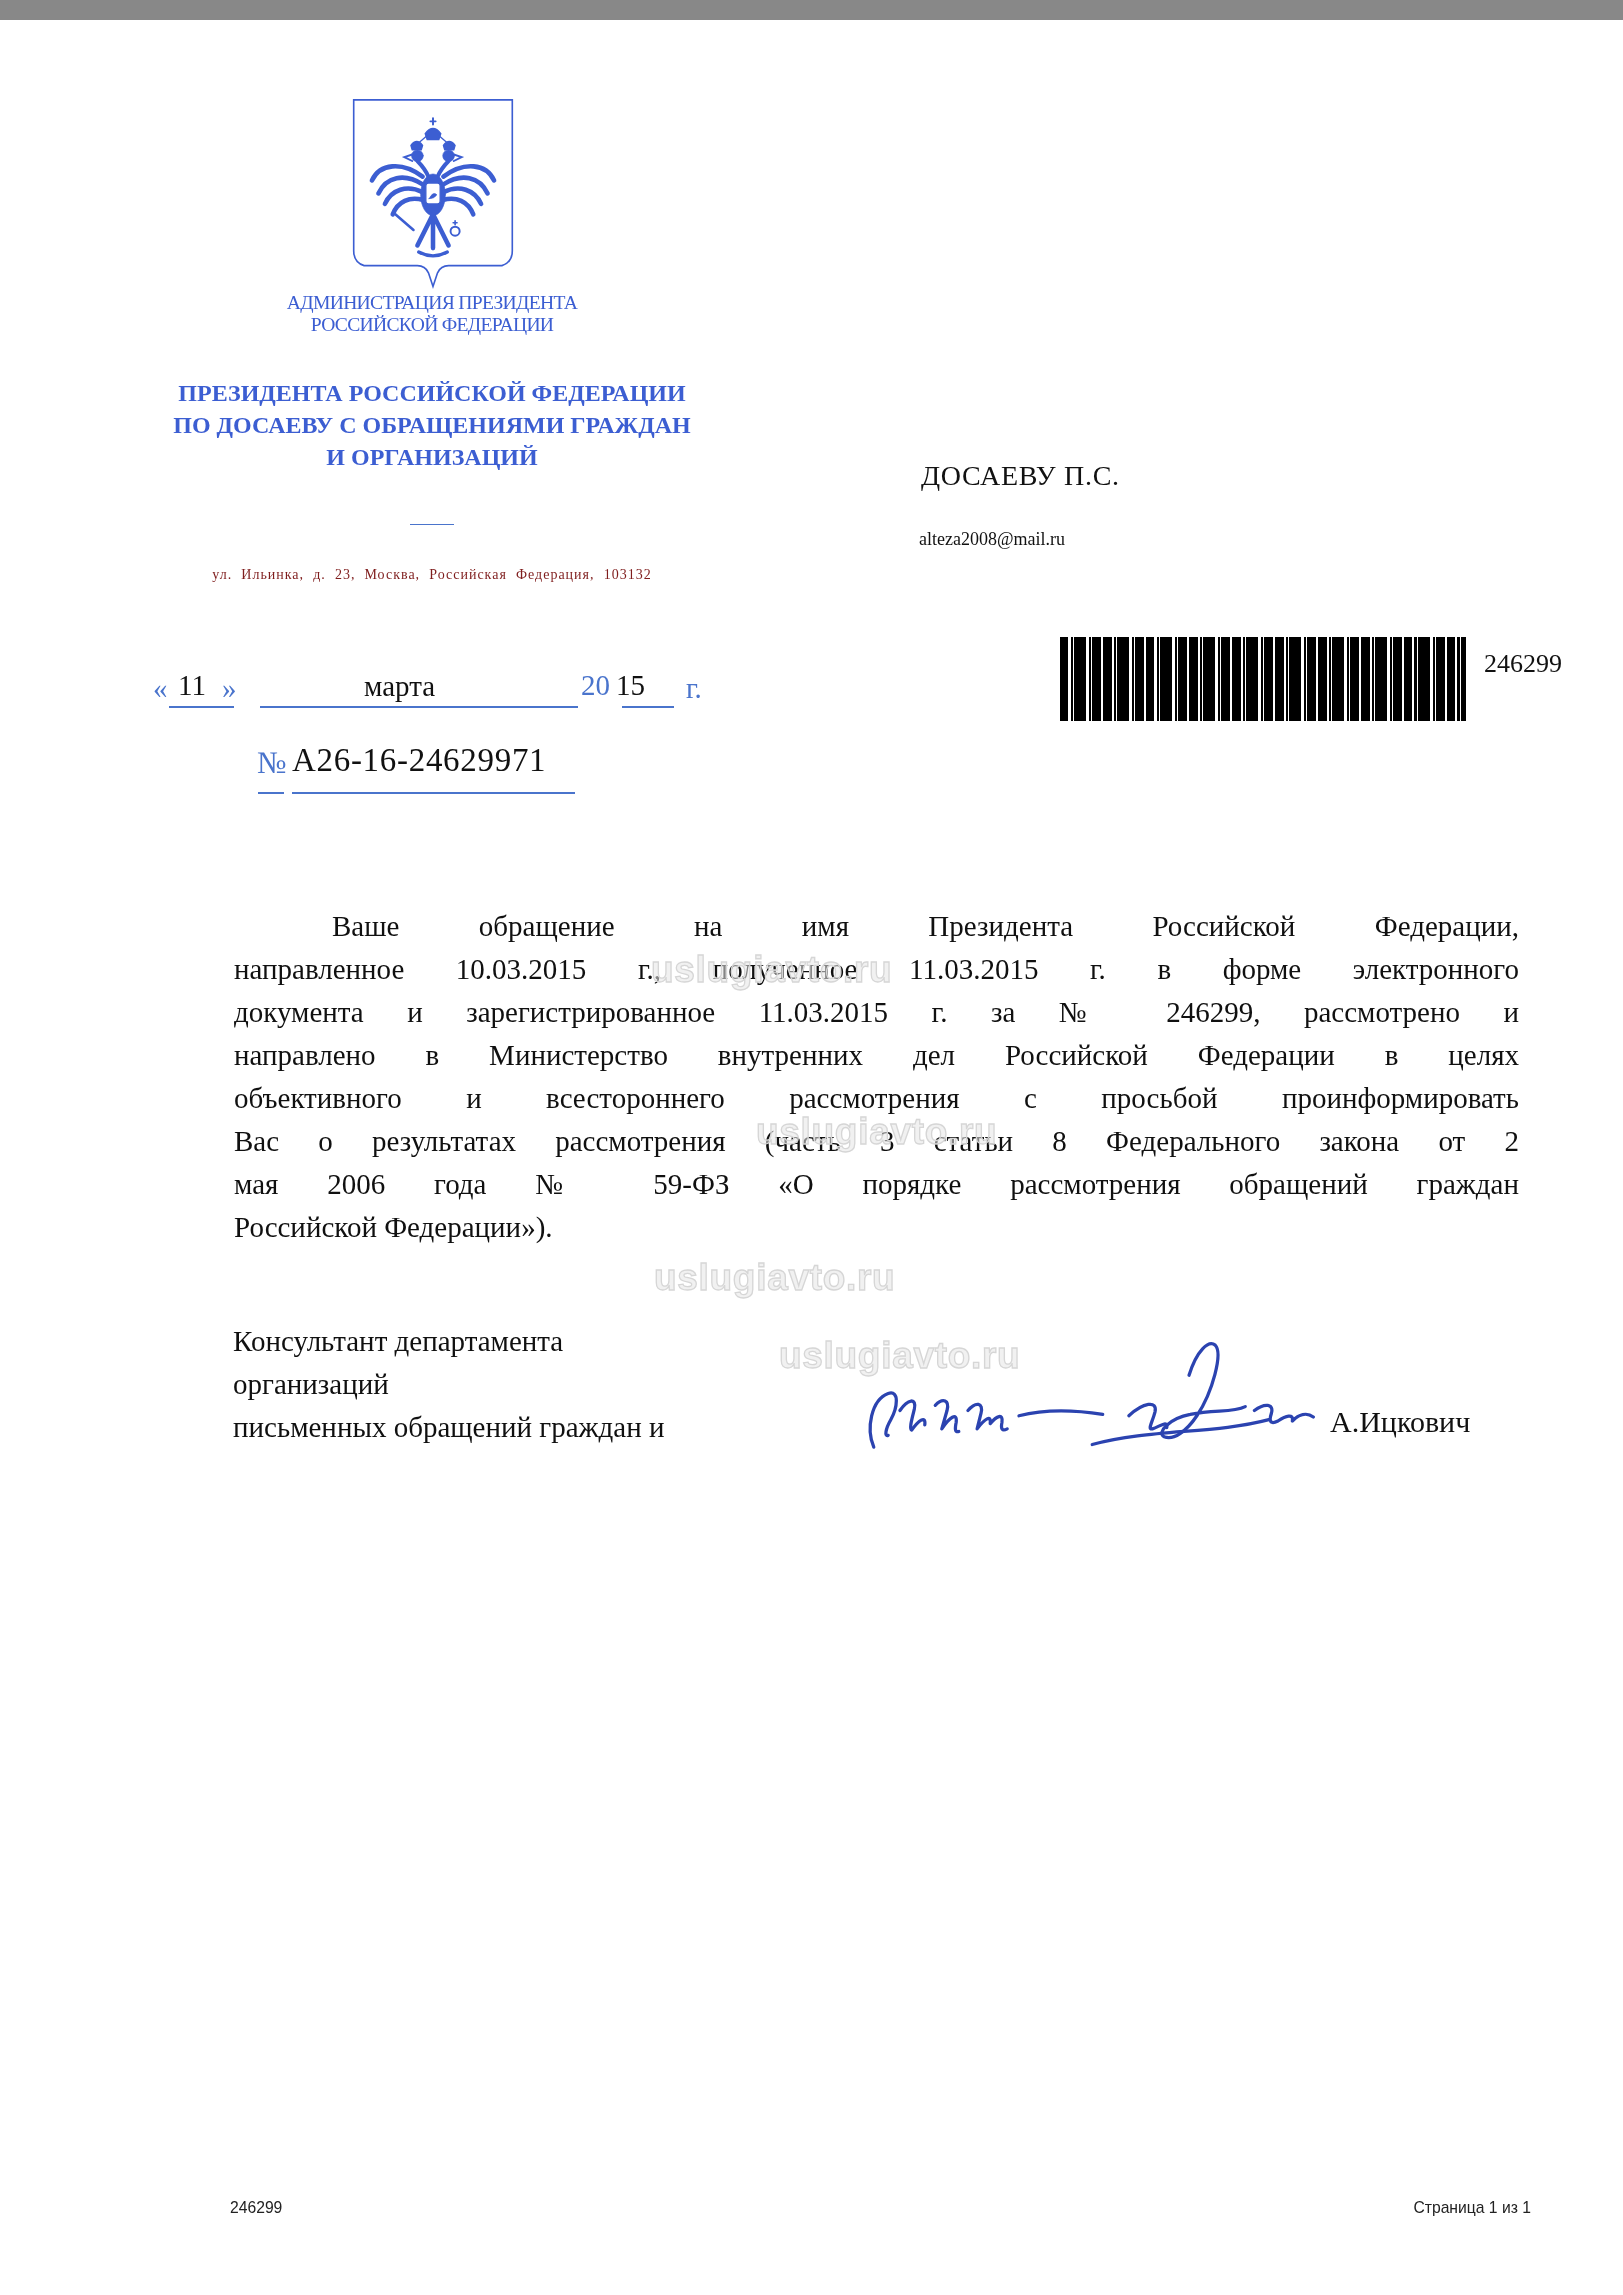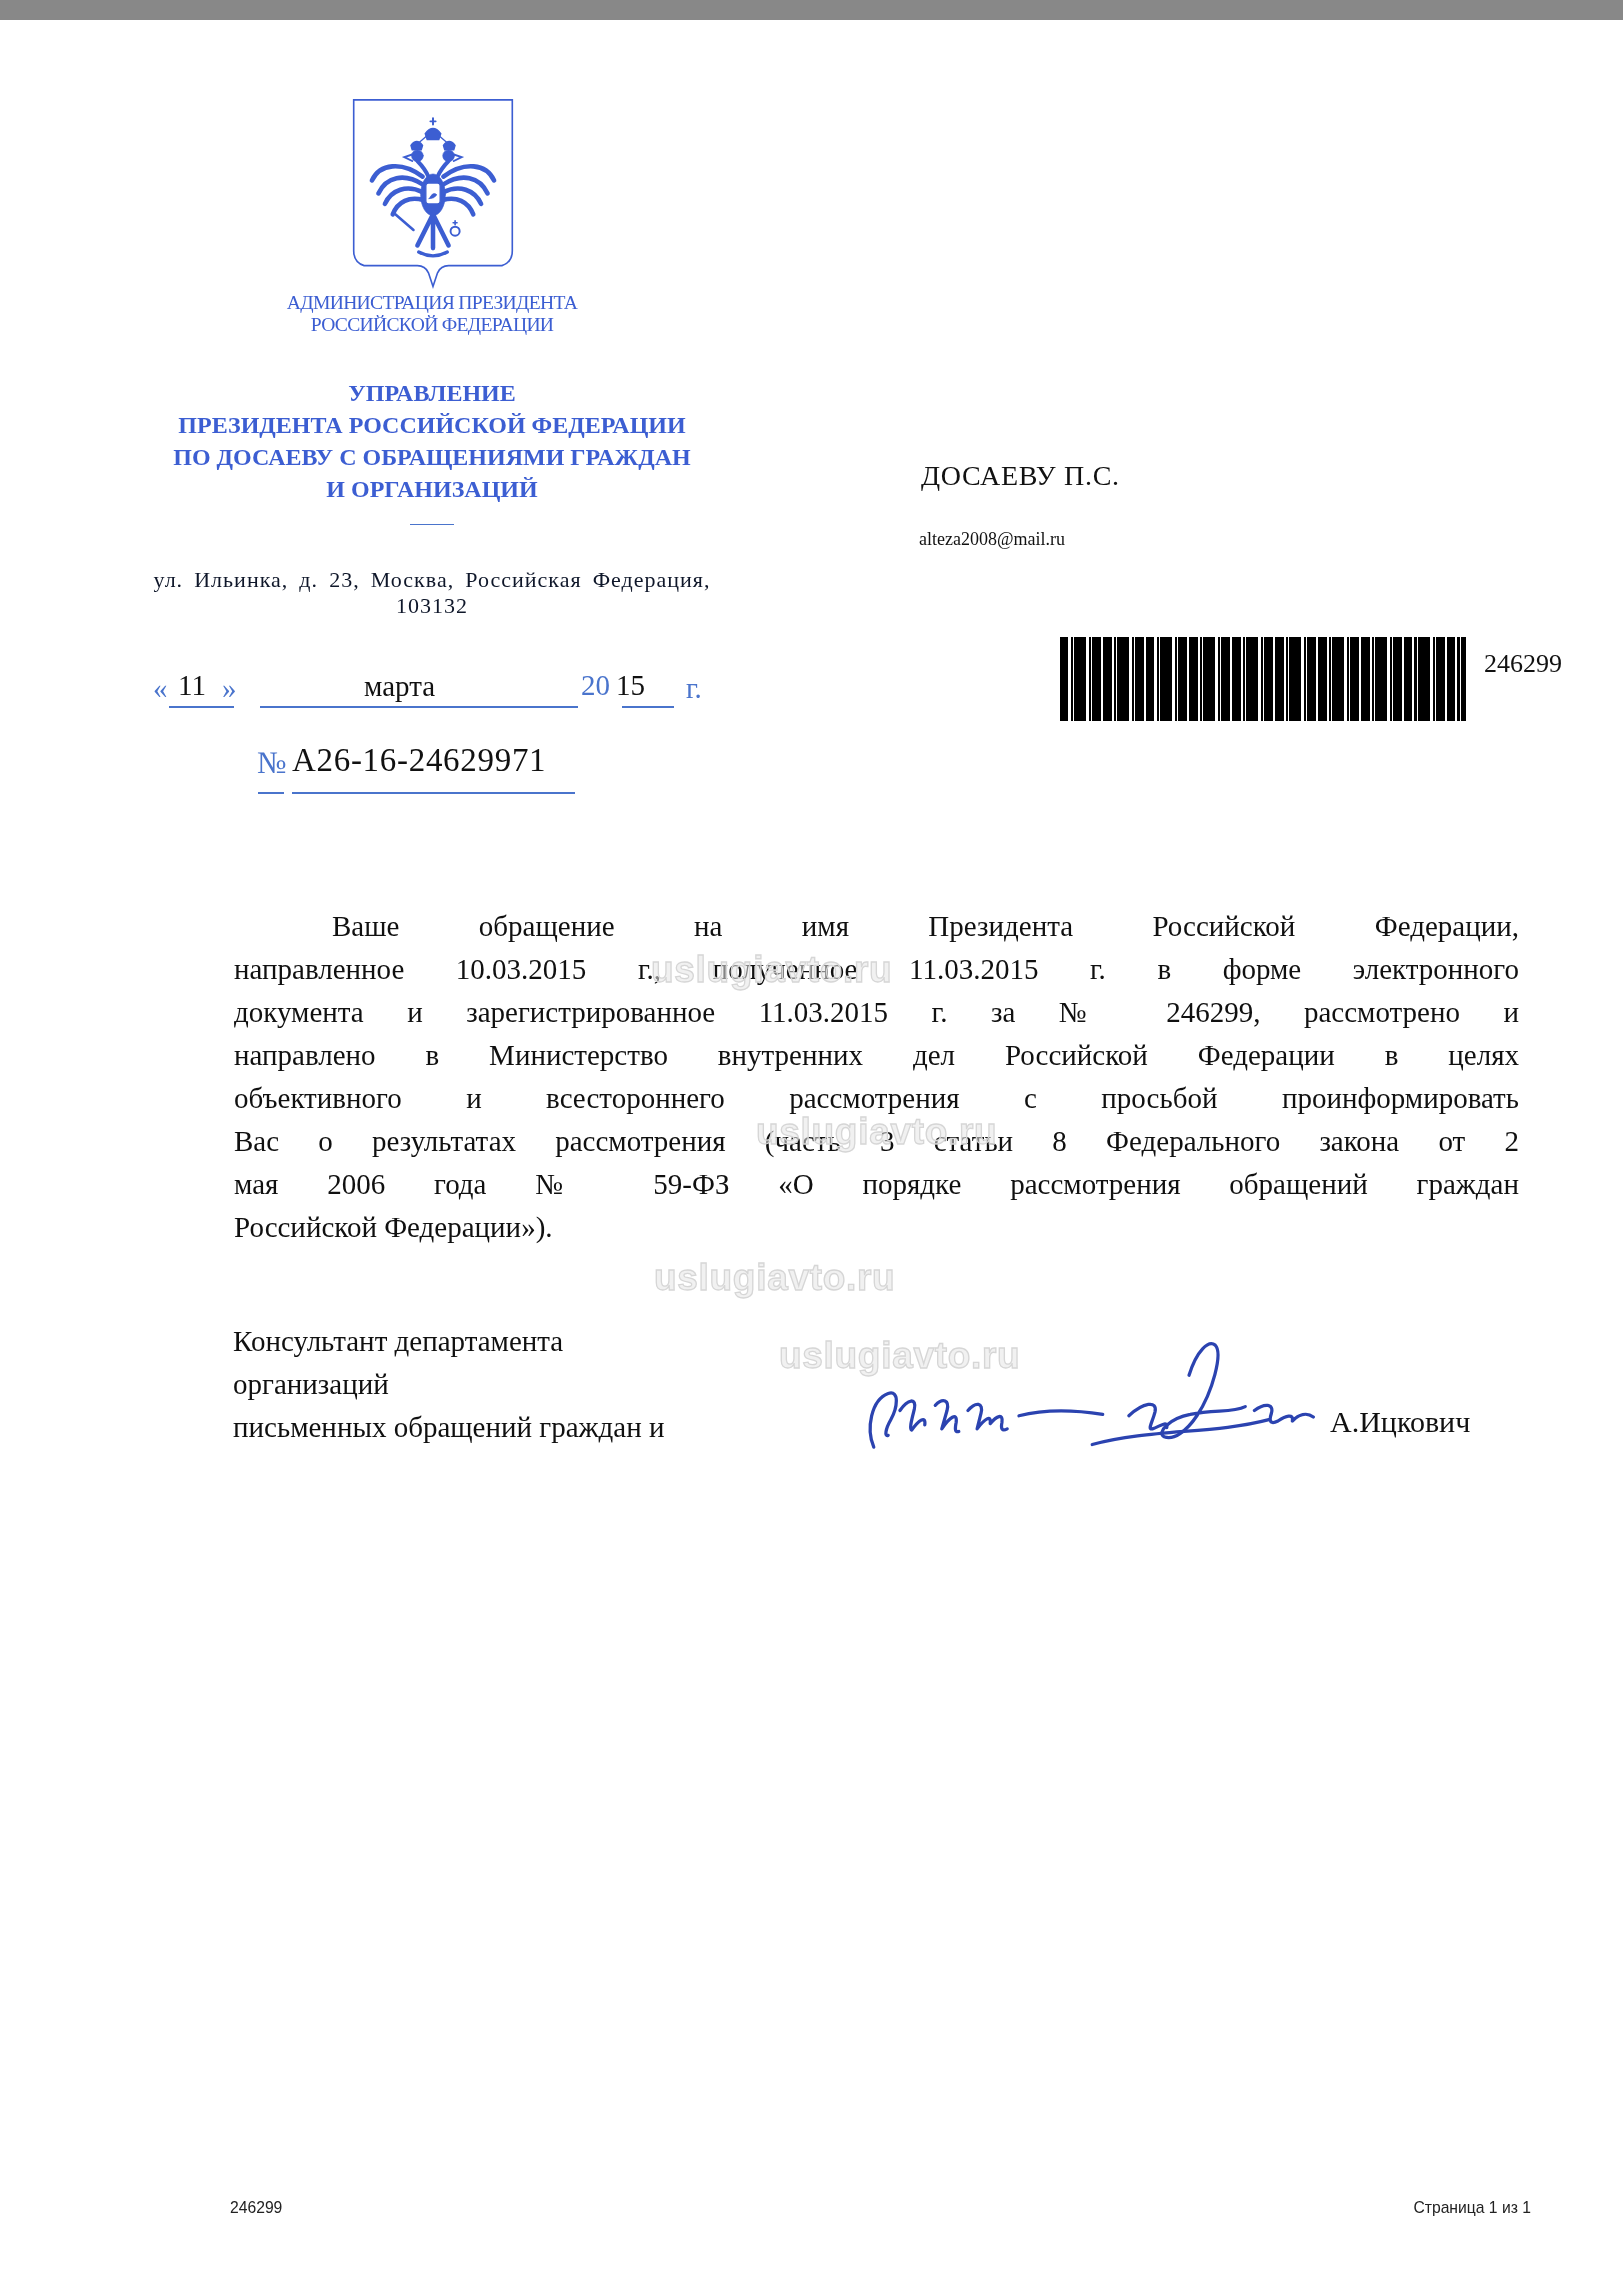--- a/index.html
+++ b/index.html
@@ -12,21 +12,21 @@
     margin-top:20px;
   }
   .abs{position:absolute;}
   .emblem{position:absolute;left:349px;top:76px;width:168px;height:195px;}
   .org-name{position:absolute;left:141px;top:272px;width:582px;text-align:center;
     font-size:19.6px;line-height:22px;color:#3c5ed2;letter-spacing:-0.7px;font-weight:normal;}
   .dept-name{position:absolute;left:141px;top:357px;width:582px;text-align:center;
     font-size:24px;line-height:32px;font-weight:bold;color:#3c5ed2;}
   .separator{position:absolute;left:410px;top:504px;width:44px;height:1.3px;background:#4a74cc;}
   .address{position:absolute;left:118px;top:547px;width:628px;text-align:center;
-    font-size:22px;color:#0f172a;letter-spacing:1px;word-spacing:4.6px;}
+    font-size:14px;color:#7f1d1d;letter-spacing:1px;word-spacing:4.6px;}
   
   .recipient-name{position:absolute;left:921px;top:440px;font-size:28px;color:#111;letter-spacing:0.7px;}
   .recipient-email{position:absolute;left:919px;top:509px;font-size:18px;color:#111;}
   
   .barcode{position:absolute;left:1060px;top:617px;width:406px;height:84px;
     background:repeating-linear-gradient(90deg,
       #000 0 8.5px,#fff 8.5px 10.5px,#000 10.5px 13px,#fff 13px 14.4px,
       #000 14.4px 26px,#fff 26px 29px,#000 29px 31px,#fff 31px 32px,
       #000 32px 41px,#fff 41px 43px);}
   .barcode-number{position:absolute;left:1484px;top:629px;font-size:26px;color:#111;}
@@ -102,21 +102,20 @@
       <path d="M122 158 q6 -12 12 -6 q-4 6 -12 6 Z" fill="#3c5ed2" stroke-width="1"></path>
     </g>
   </svg>
 
   <div class="org-name">
     <div>АДМИНИСТРАЦИЯ ПРЕЗИДЕНТА</div>
     <div>РОССИЙСКОЙ ФЕДЕРАЦИИ</div>
   </div>
 
   <div class="dept-name">
-    <div>УПРАВЛЕНИЕ</div>
     <div>ПРЕЗИДЕНТА РОССИЙСКОЙ ФЕДЕРАЦИИ</div>
     <div>ПО ДОСАЕВУ С ОБРАЩЕНИЯМИ ГРАЖДАН</div>
     <div>И ОРГАНИЗАЦИЙ</div>
   </div>
 
   <div class="separator"></div>
 
   <div class="address">ул. Ильинка, д. 23, Москва, Российская Федерация, 103132</div>
 
   <div class="recipient-name">ДОСАЕВУ П.С.</div>

